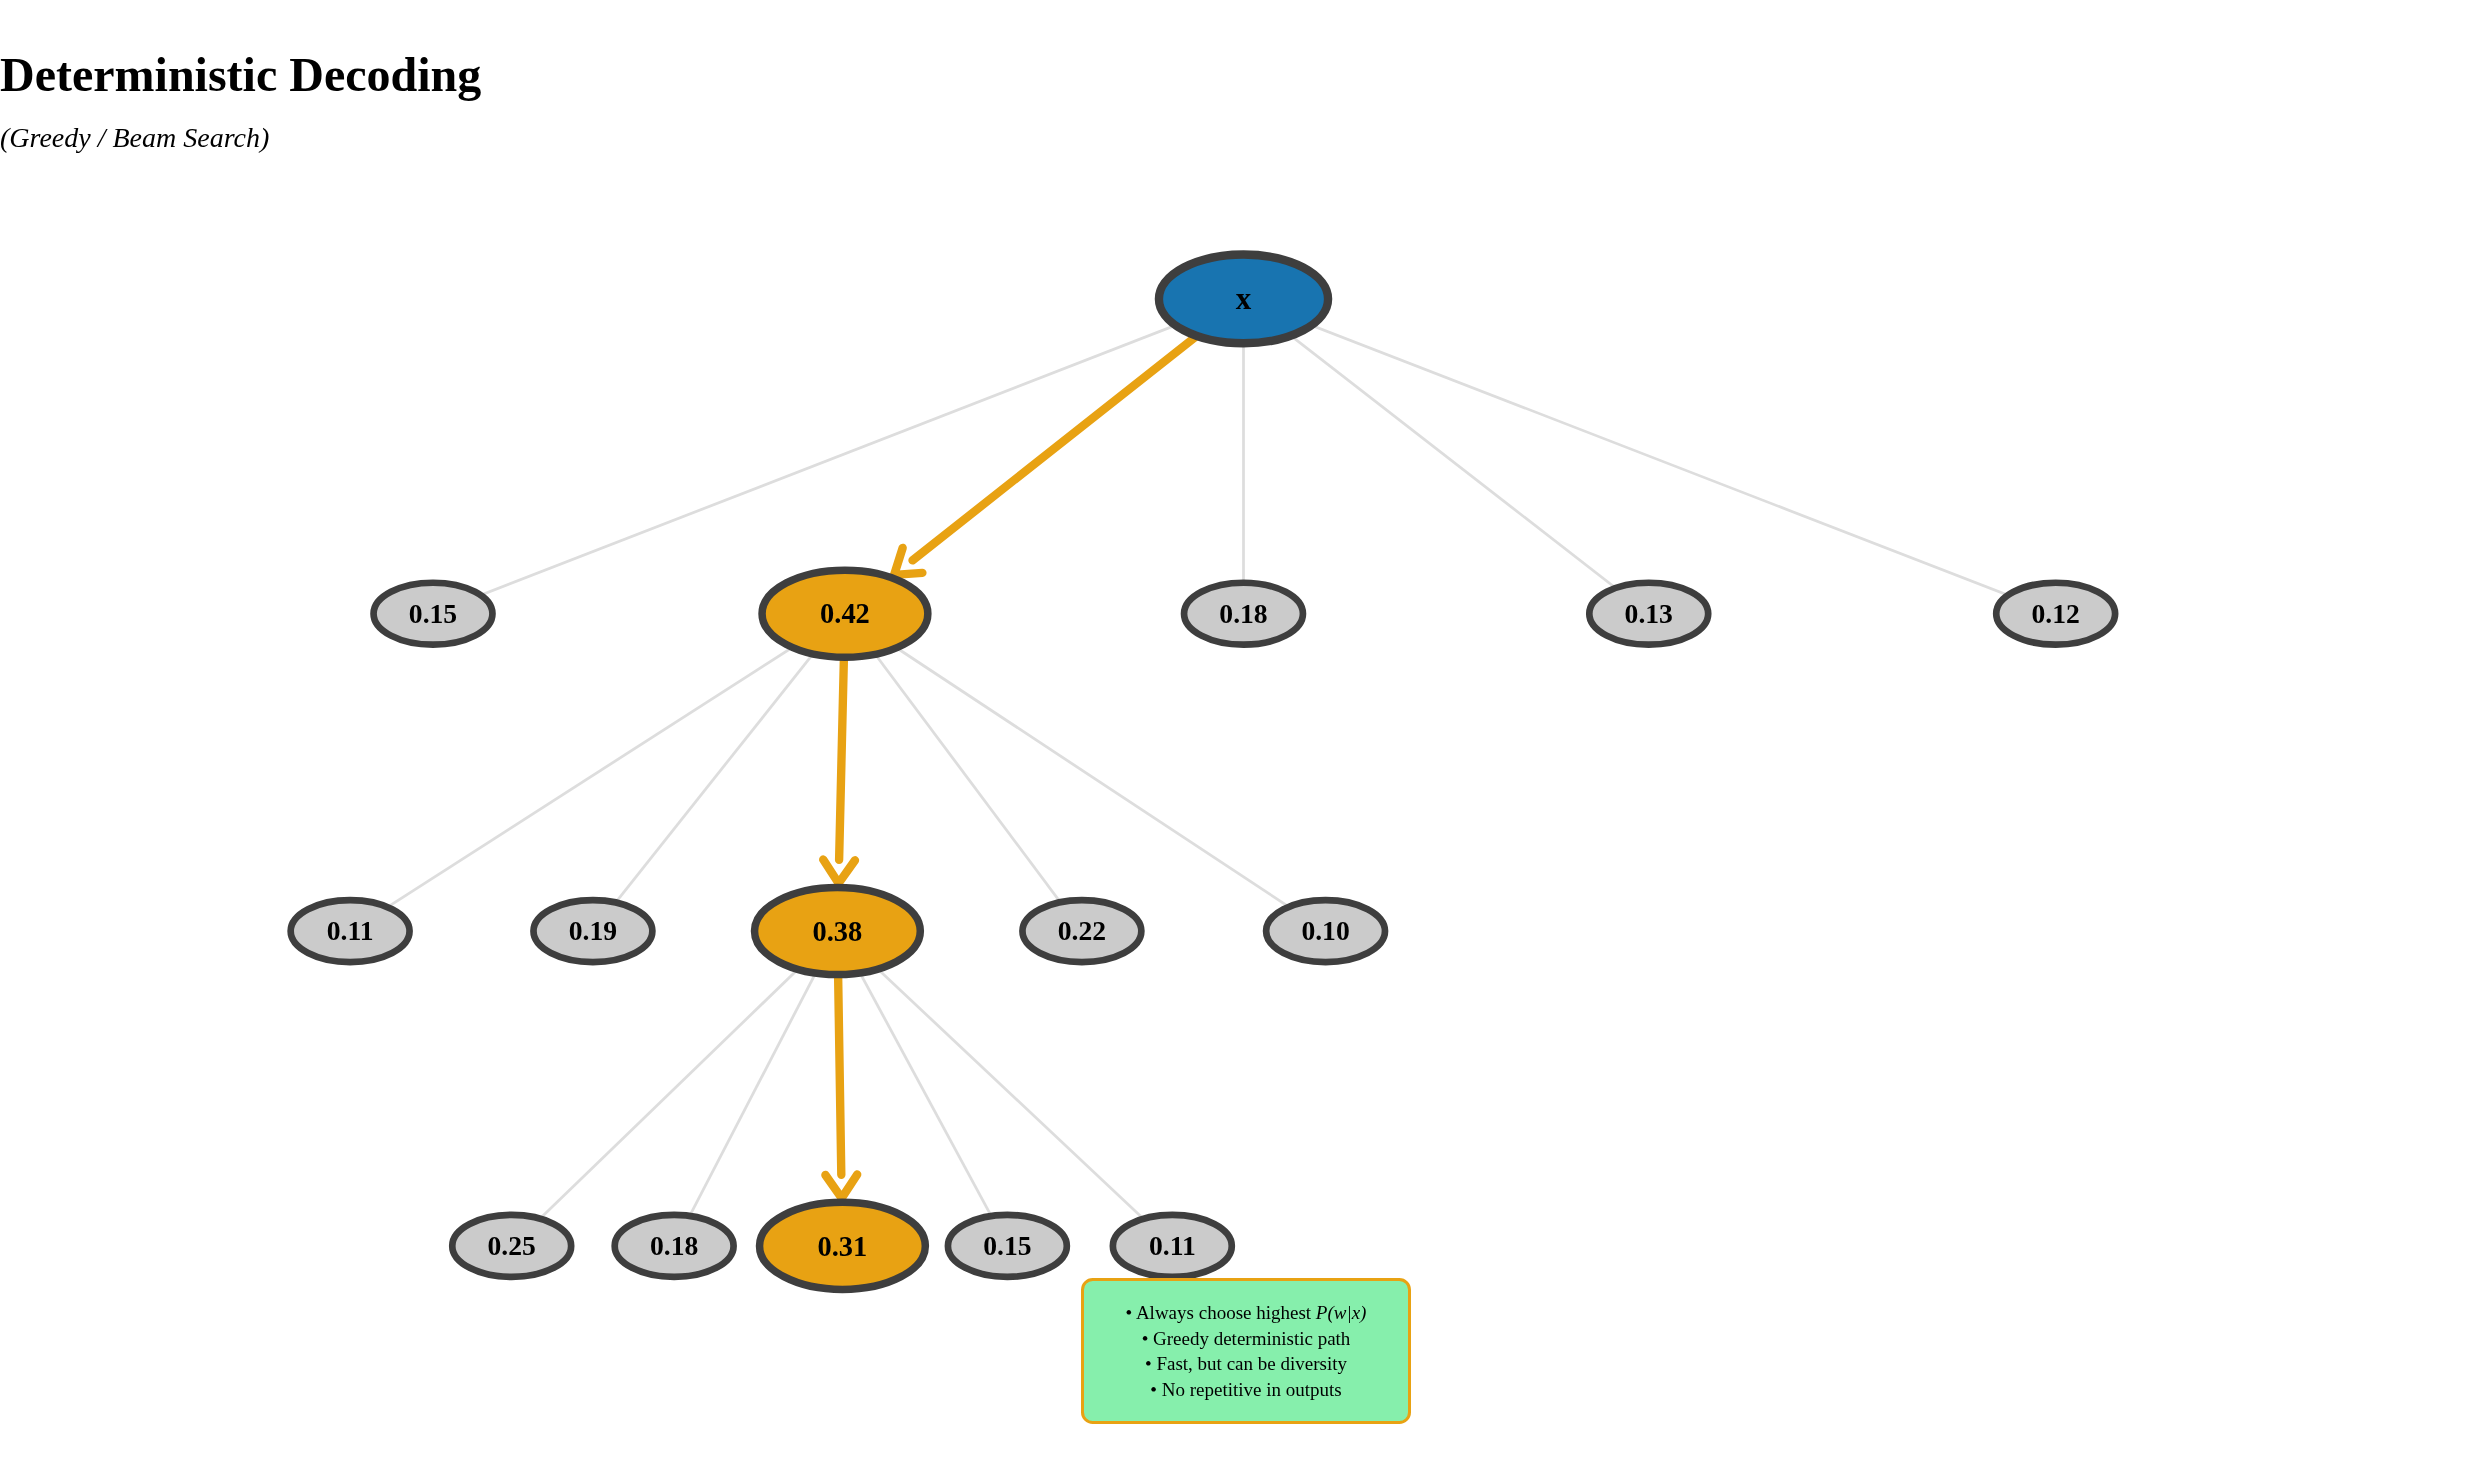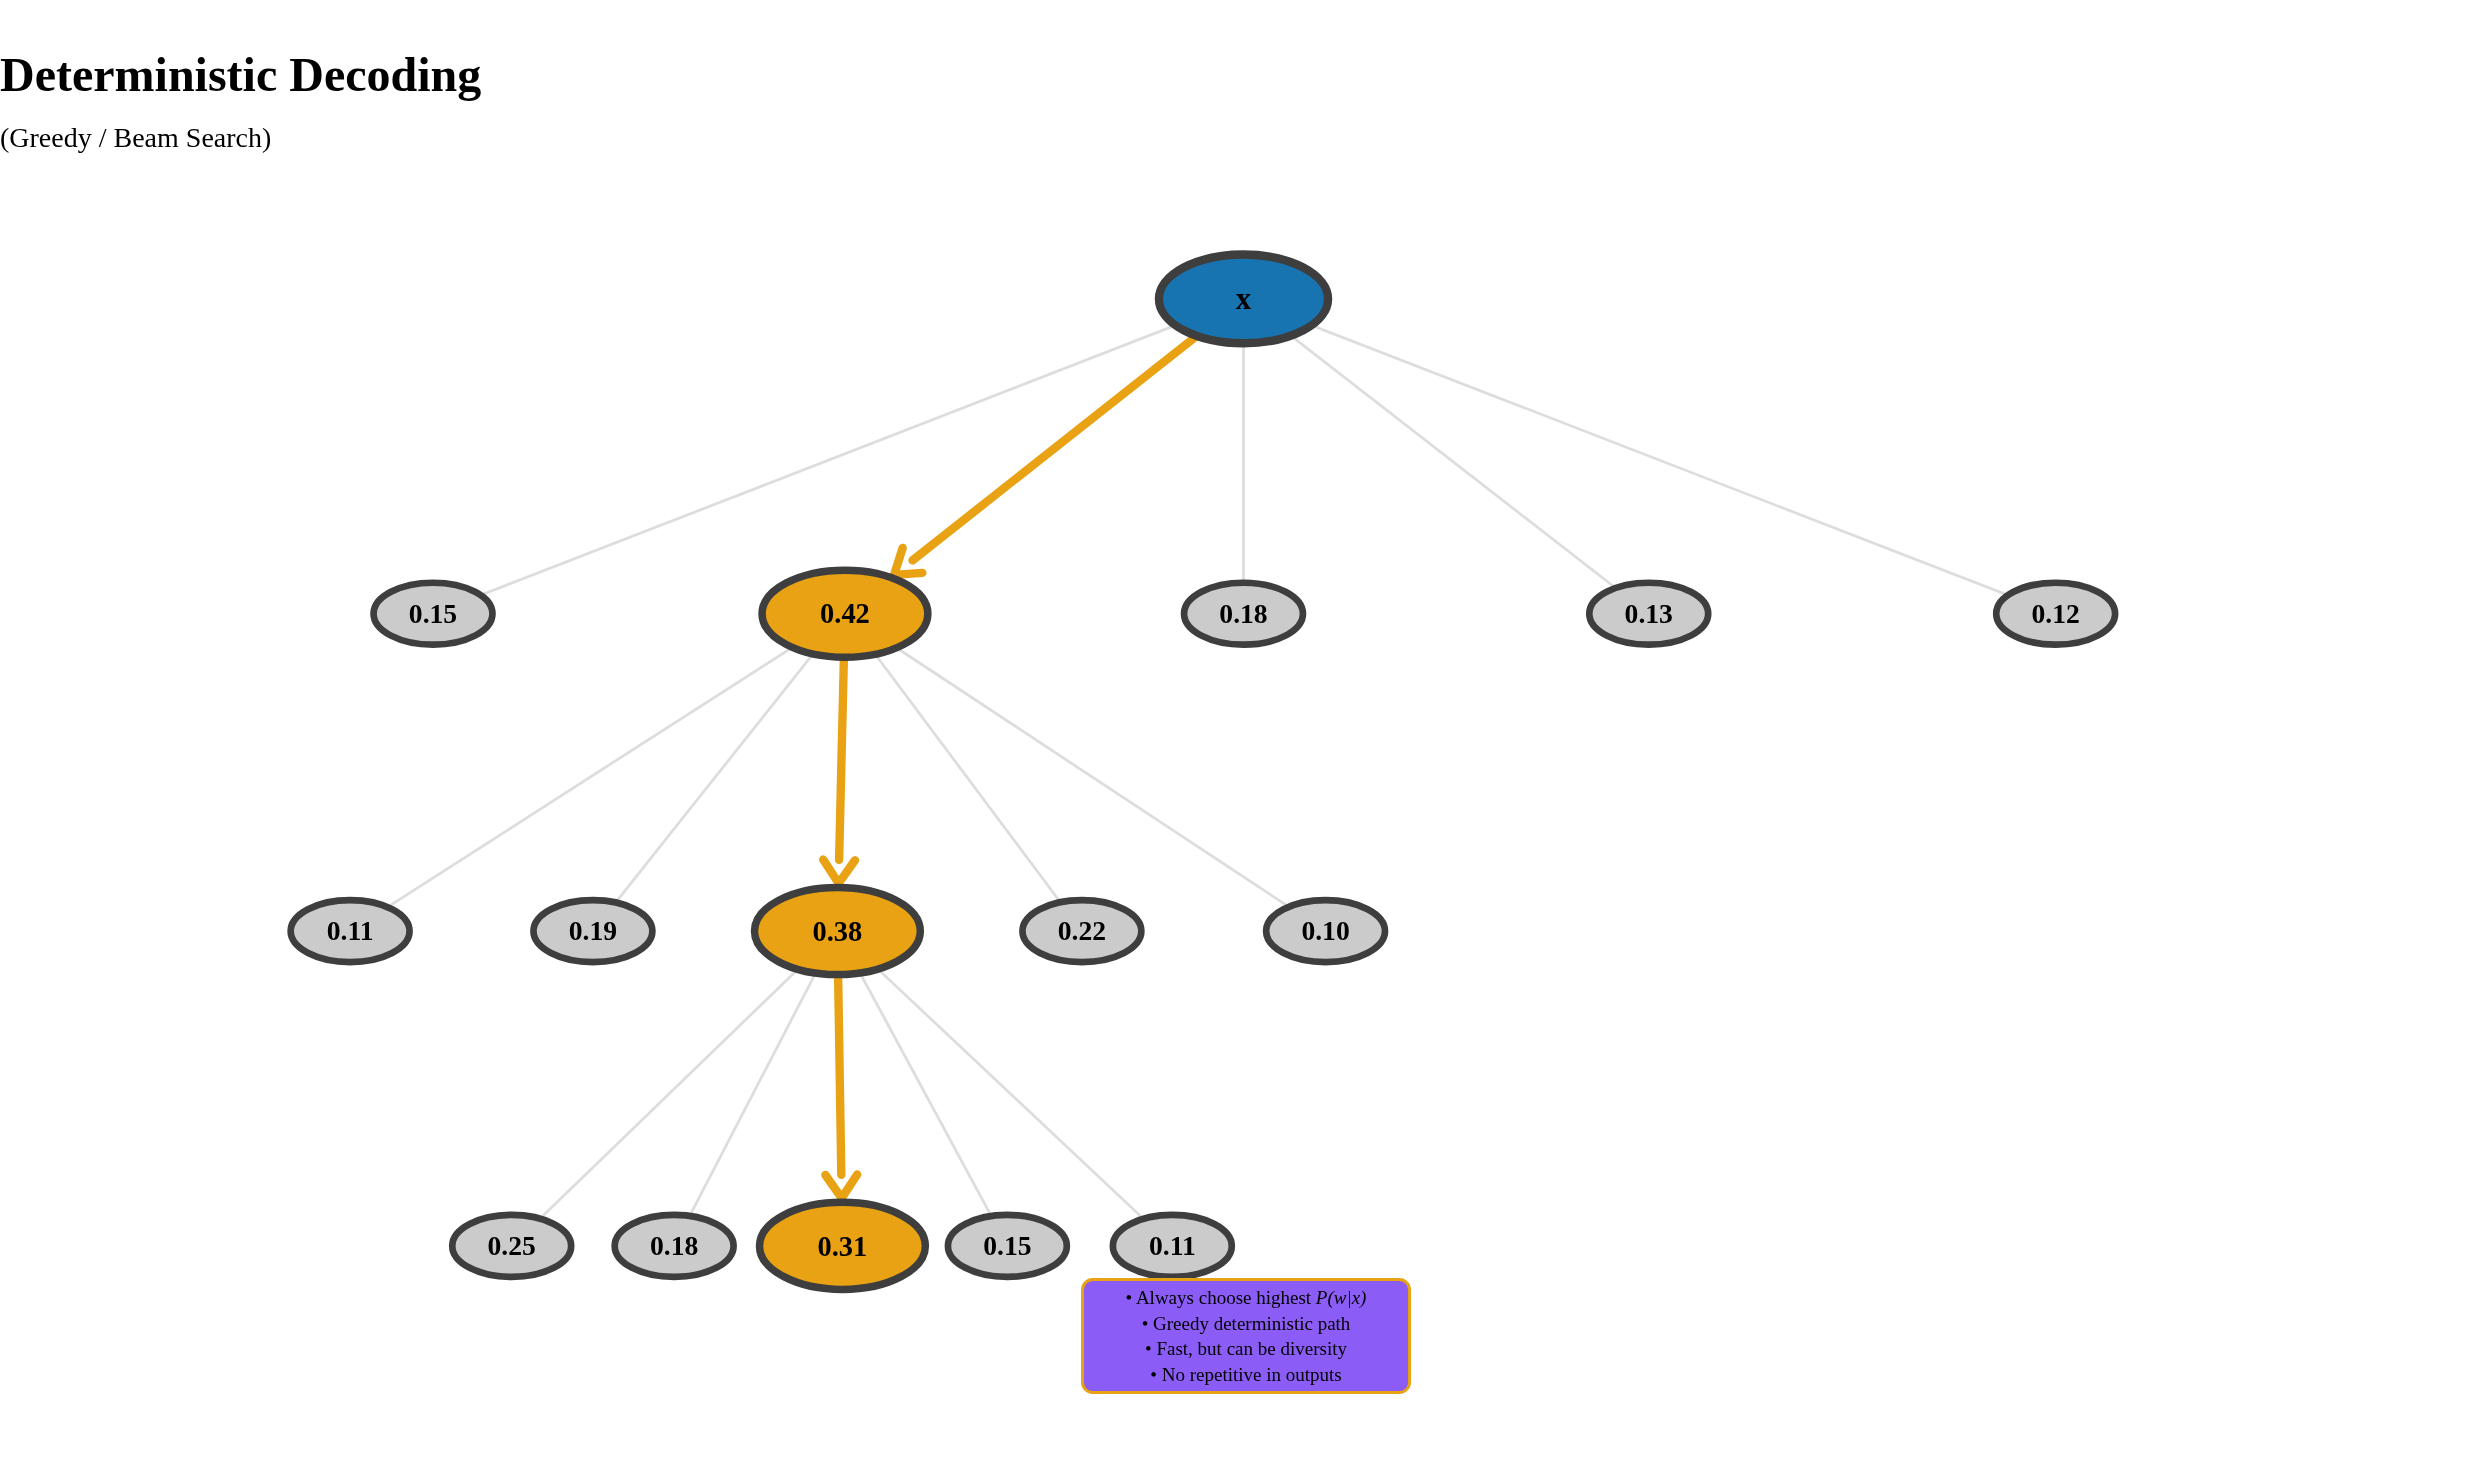--- a/index.html
+++ b/index.html
@@ -10,32 +10,32 @@
     font-family:"Liberation Serif","DejaVu Serif",serif;
     color:#000;
     overflow:hidden;
   }
   .title{
     position:absolute;left:0;top:47px;width:100%;
     font-size:48px;font-weight:bold;
   }
   .subtitle{
     position:absolute;left:0;top:122px;width:100%;
-    font-size:28px;
+    font-size:28px;font-style:italic;
   }
   #diagram-svg{position:absolute;left:0;top:0;width:2487px;height:1482px;}
   .node-label{
     font-family:"Liberation Serif","DejaVu Serif",serif;
     font-weight:bold;
   }
   .callout{
     position:absolute;
-    left:1081px;top:1278px;width:330px;height:116px;
+    left:1081px;top:1278px;width:330px;height:146px;
     box-sizing:border-box;
-    background:#8b5cf6;
+    background:#86efac;
     border:3.3px solid #E8A213;
     border-radius:11.7px;
     display:flex;flex-direction:column;justify-content:center;
     text-align:center;
     font-size:19px;line-height:25.5px;
     padding:3.3px 5px;
   }
   .math{font-style:italic;}
 </style>
 </head>

